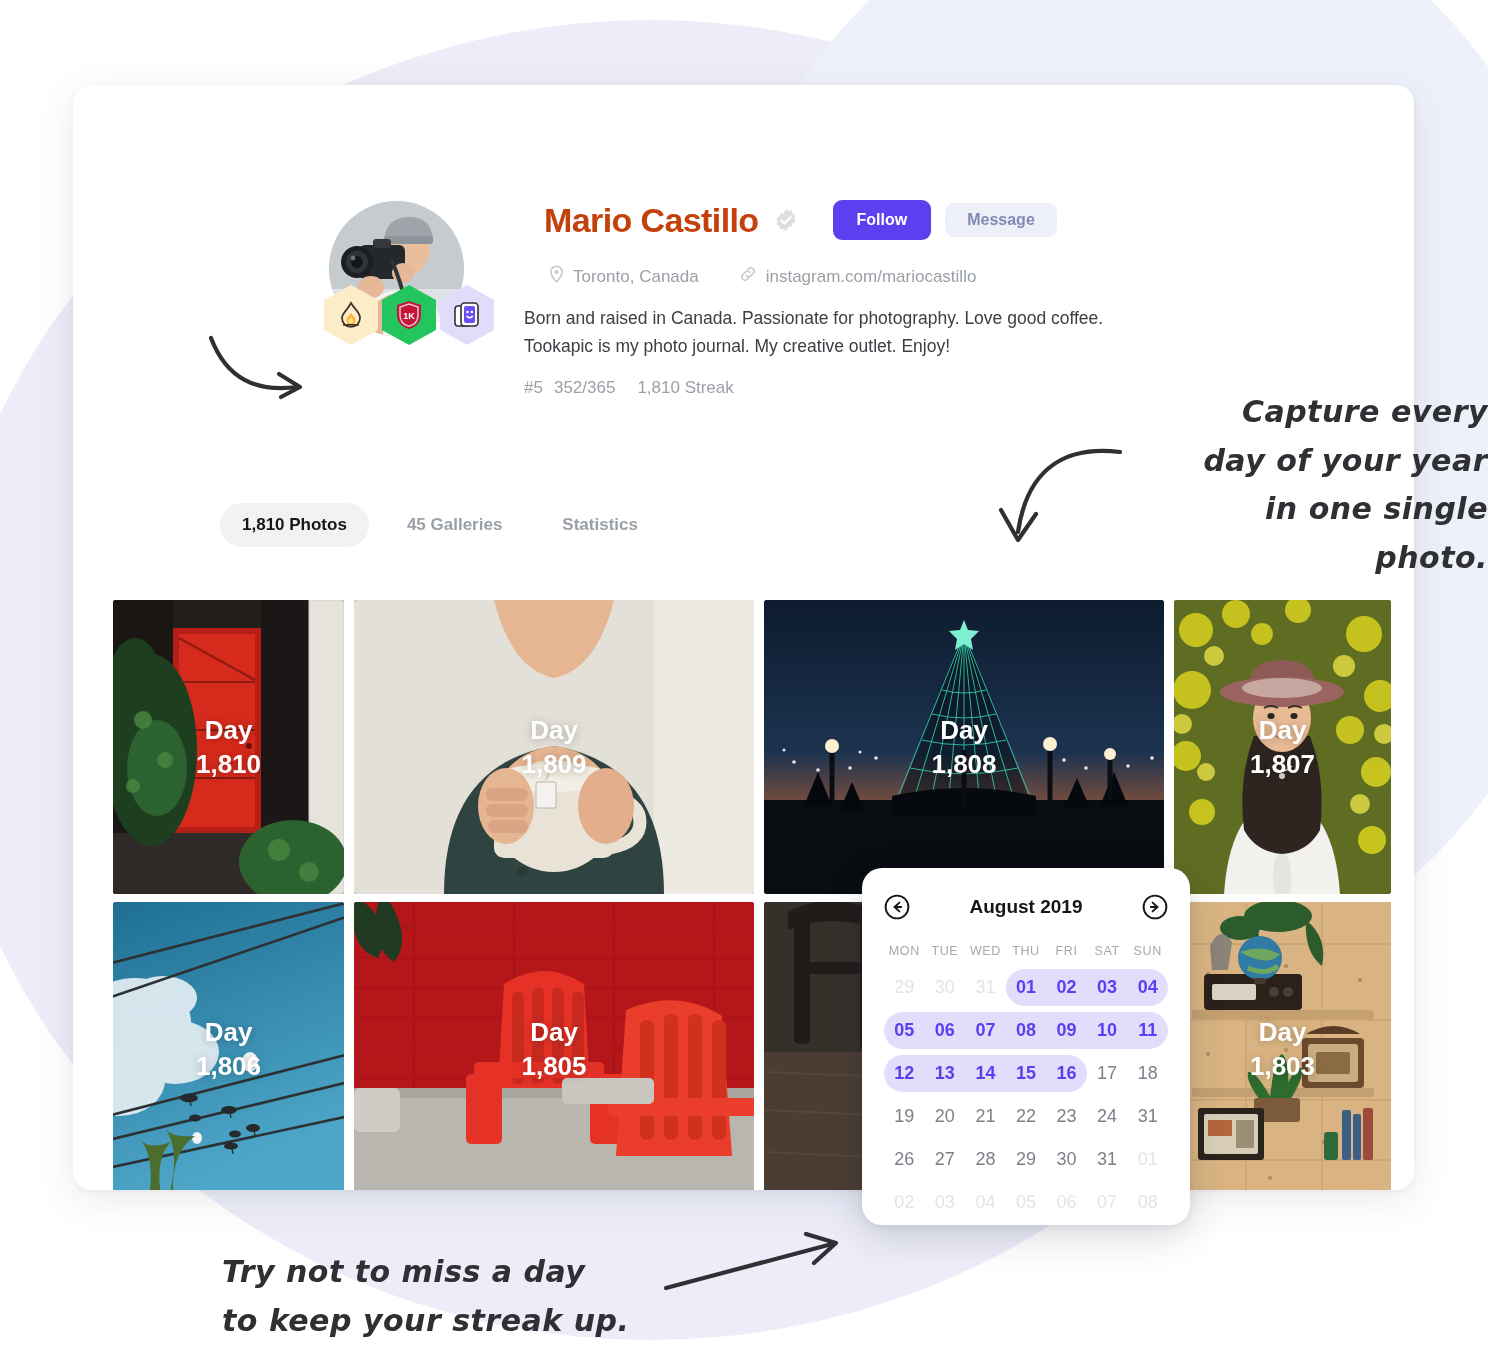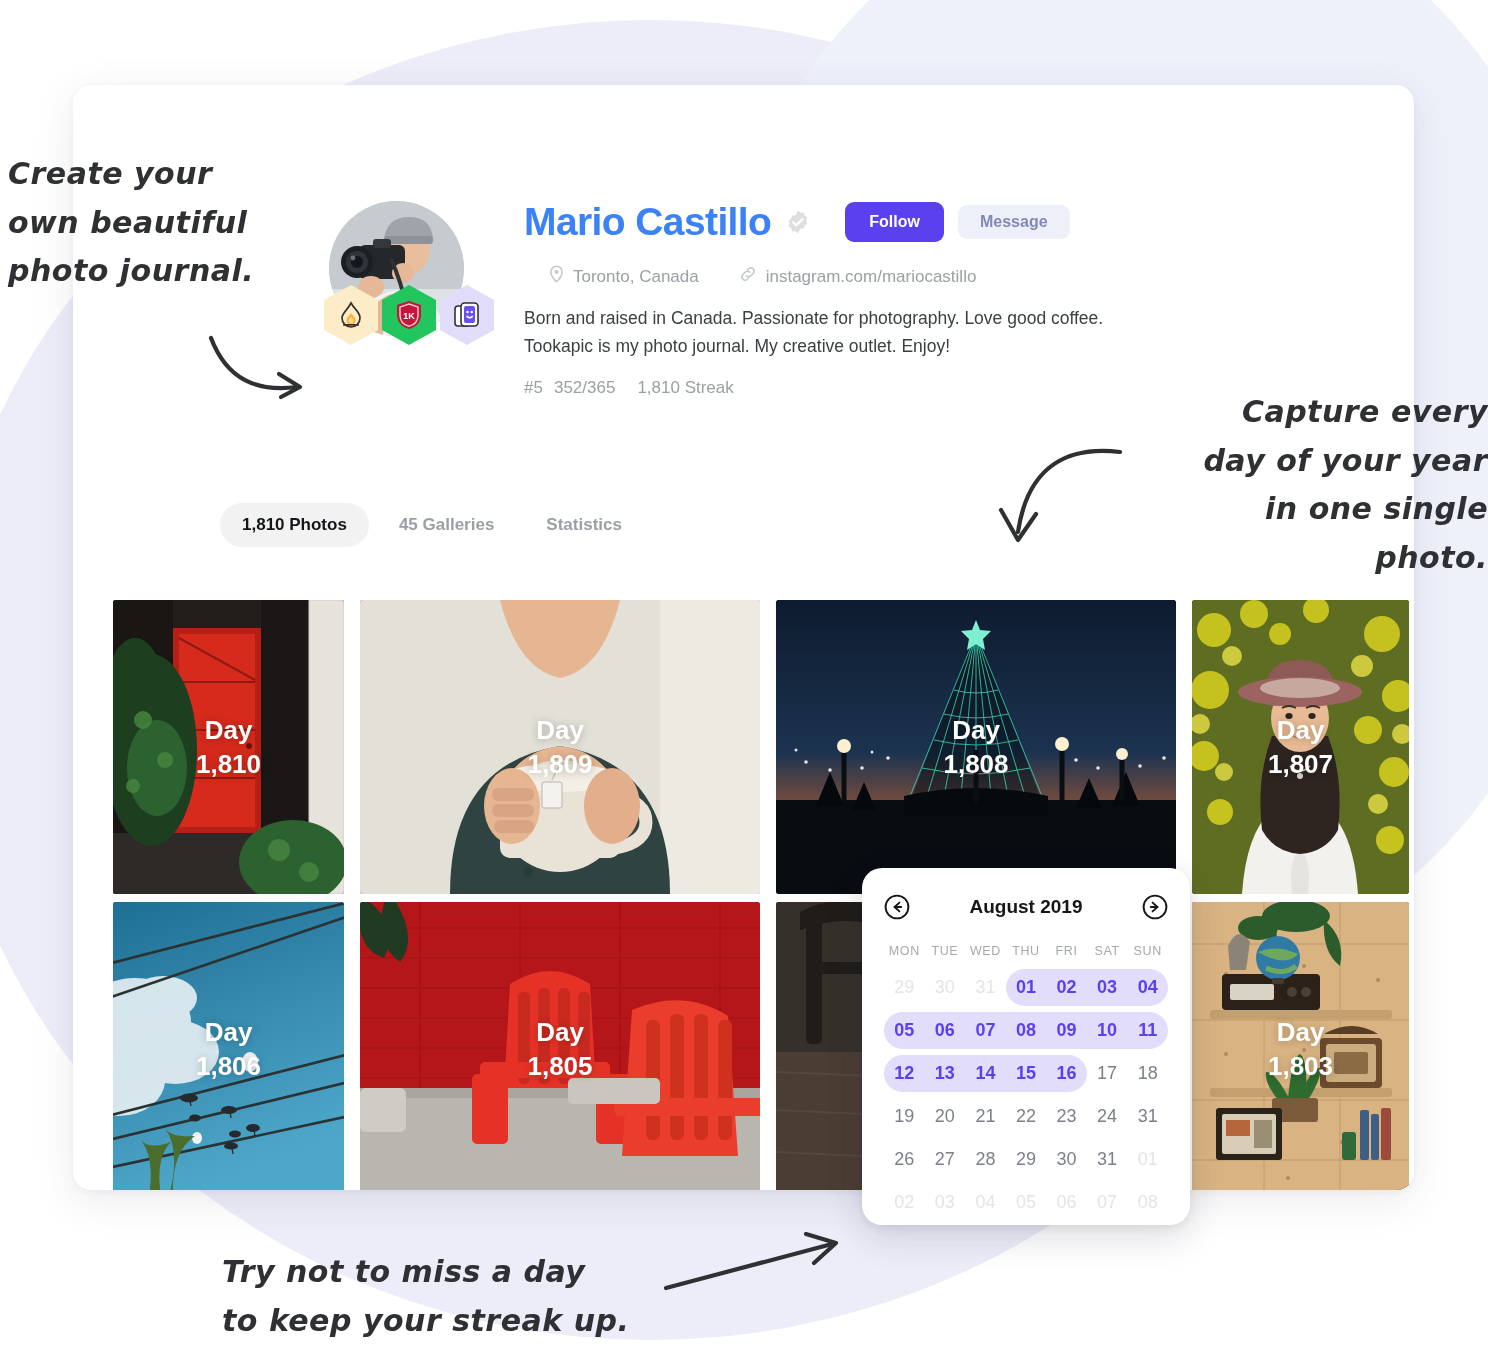--- a/index.html
+++ b/index.html
@@ -57,21 +57,21 @@
     width: 54px; height: 60px;
     display: flex; align-items: center; justify-content: center;
     clip-path: polygon(50% 0%, 100% 25%, 100% 75%, 50% 100%, 0% 75%, 0% 25%);
     position: relative;
   }
   .hex-flame { background: #fdecc8; }
   .hex-shield { background: #22c55e; margin-left: -2px; }
   .hex-cards { background: #e2dcfb; margin-left: -2px; }
 
   .name-row { position: absolute; left: 451px; top: 115px; display: flex; align-items: center; gap: 14px; }
-  .pname { font-size: 39px; font-weight: 700; color: #3b82f6; letter-spacing: -0.6px; }
+  .pname { font-size: 34px; font-weight: 700; color: #c2410c; letter-spacing: -0.6px; margin-left: 20px; }
   .verified { width: 26px; height: 26px; display:block; }
 
   .btn-follow {
     background: #5b40f0; color: #fff; border: none;
     font-family: "Liberation Sans", sans-serif;
     font-size: 16px; font-weight: 700;
     padding: 11px 24px; border-radius: 9px; cursor: pointer;
     margin-left: 20px;
   }
   .btn-message {
@@ -94,37 +94,37 @@
     font-size: 17.5px; line-height: 1.62; color: #3b4045;
   }
 
   .stats {
     position: absolute; left: 451px; top: 293px;
     font-size: 17px; color: #9aa0a6; display: flex; gap: 22px;
   }
   .stats .sp { display: flex; gap: 11px; }
 
   
-  .tabs { position: absolute; left: 147px; top: 418px; display: flex; align-items: center; gap: 8px; }
+  .tabs { position: absolute; left: 147px; top: 418px; display: flex; align-items: center; gap: 16px; }
   .tab {
     font-size: 17px; font-weight: 700; color: #9aa0a6;
     padding: 12px 22px; border-radius: 26px; cursor: pointer;
     background: transparent; border: none;
     font-family: "Liberation Sans", sans-serif;
   }
   .tab.active { background: #f2f2f3; color: #14161a; }
 
   
   .grid {
     position: absolute; left: 40px; top: 515px;
     width: 1262px;
     display: grid;
     grid-template-columns: 231px 400px 400px 217px;
     grid-template-rows: 294px 294px;
-    gap: 8px 16px;
+    gap: 8px 10px;
   }
   .cell {
     position: relative; overflow: hidden; border-radius: 3px;
     background: #2b2b2b;
   }
   .cell .ph { position:absolute; inset:0; }
   .daylabel {
     position: absolute; left: 0; right: 0; top: 50%;
     transform: translateY(-50%);
     text-align: center;
@@ -764,25 +764,20 @@
           <div class="day muted">03</div>
           <div class="day muted">04</div>
           <div class="day muted">05</div>
           <div class="day muted">06</div>
           <div class="day muted">07</div>
           <div class="day muted">08</div>
         </div>
       </div>
   </div>
 
-  <div class="hand ann-left">
-      <div>Create your</div>
-      <div>own beautiful</div>
-      <div>photo journal.</div>
-    </div>
   <div class="hand ann-right">
       <div>Capture every</div>
       <div>day of your year</div>
       <div>in one single photo.</div>
     </div>
   <div class="hand ann-bottom">
       <div>Try not to miss a day</div>
       <div>to keep your streak up.</div>
     </div>
 

